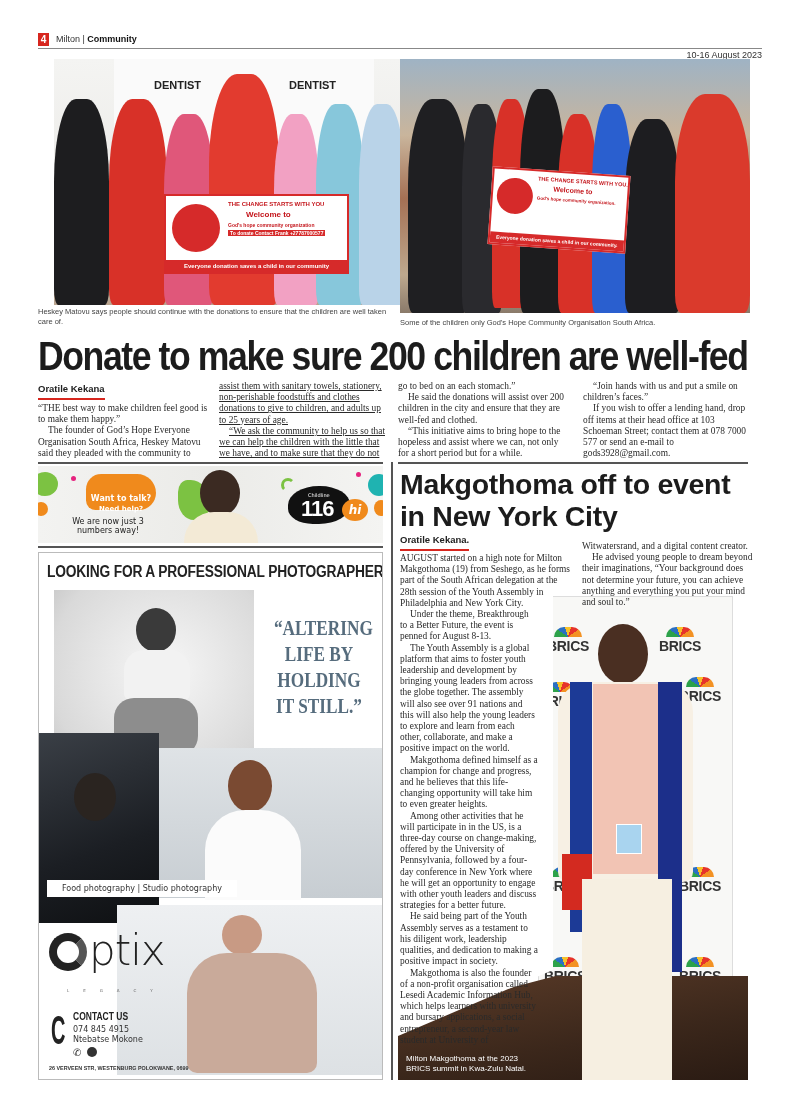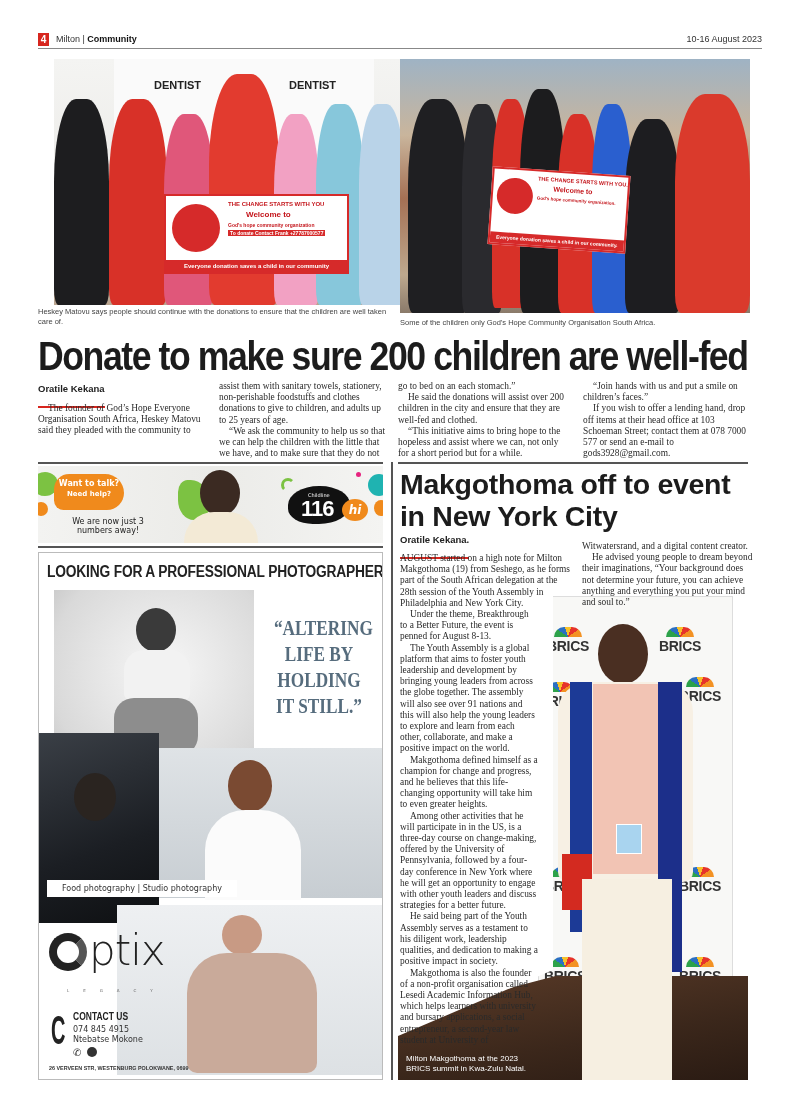--- a/index.html
+++ b/index.html
@@ -4,21 +4,21 @@
 <style>
   * { box-sizing: border-box; margin: 0; padding: 0; }
   html, body { width: 786px; height: 1113px; background: #ffffff; overflow: hidden; }
   body { position: relative; font-family: "Liberation Serif", serif; color: #222; }
 
   
   .page-header { position: absolute; left: 38px; top: 33px; width: 724px; height: 16px; border-bottom: 1px solid #888; }
   .page-num { position: absolute; left: 0; top: 0; width: 11px; height: 13px; background: #d7261e; color: #fff; font: bold 10px "Liberation Sans", sans-serif; text-align: center; line-height: 13px; }
   .section { position: absolute; left: 18px; top: 0; font: 9px "Liberation Sans", sans-serif; color: #333; line-height: 13px; }
   .section b { font-weight: bold; color: #111; }
-  .issue-date { position: absolute; right: 0; top: 0; font: 9px "Liberation Sans", sans-serif; color: #333; line-height: 13px; text-align: right; }
+  .issue-date { position: absolute; right: 0; top: 16px; font: 9px "Liberation Sans", sans-serif; color: #333; line-height: 13px; text-align: right; }
 
   
   .photo { position: absolute; overflow: hidden; }
   .caption { position: absolute; font: 7.5px/10px "Liberation Sans", sans-serif; color: #444; }
 
   .photo1 { left: 38px; top: 59px; width: 351px; height: 246px;
     background: linear-gradient(180deg,#f4f4f2 0%,#ecebe8 55%,#b9a48f 100%); margin-left: 16px; }
   .photo2 { left: 400px; top: 59px; width: 350px; height: 254px;
     background: linear-gradient(180deg,#9fb3c4 0%,#c9b59c 30%,#a57054 55%,#bda88e 85%,#8a7a6a 100%); }
 
@@ -27,35 +27,35 @@
     font: bold 6px "Liberation Sans", sans-serif; text-align: center; }
   .banner .logo { position: absolute; border-radius: 50%; background: #d62a2a; }
   .banner .head { position: absolute; color: #c4161c; font: bold 6px "Liberation Sans", sans-serif; }
 
   .kid { position: absolute; border-radius: 40% 40% 8% 8%; }
 
   
   .headline1 { position: absolute; left: 38px; top: 334px; width: 724px; font: bold 40px/44px "Liberation Sans", sans-serif;
     color: #1c1c1c; letter-spacing: -1.6px; transform: scaleX(0.89); transform-origin: left top; white-space: nowrap; }
 
-  .byline { position: absolute; font: bold 9.5px "Liberation Sans", sans-serif; color: #222; padding-bottom: 12px; border-bottom: 2px solid #d7261e; }
+  .byline { position: absolute; font: bold 9.5px "Liberation Sans", sans-serif; color: #222; padding-bottom: 4px; border-bottom: 2px solid #d7261e; }
   .col { position: absolute; font: 9.4px/11.2px "Liberation Serif", serif; color: #2a2a2a; }
   .col p { text-indent: 0; }
   .col p.ind { text-indent: 10px; }
 
   
   .hr { position: absolute; background: #555; height: 2px; }
   .vr { position: absolute; background: #555; width: 2px; }
 
   
   .childline { position: absolute; left: 38px; top: 466px; width: 345px; height: 77px; overflow: hidden;
     background: linear-gradient(90deg,#f3f3f1,#ebebe8 50%,#f4f4f2); }
   .blob { position: absolute; border-radius: 50%; }
-  .bubble { position: absolute; left: 16px; top: 8px; width: 70px; height: 36px; background: #f08a1c; border-radius: 16px 20px 18px 10px;
-    color: #fff; font: bold 8px/10px "DejaVu Sans", sans-serif; text-align: center; padding-top: 5px; }
+  .bubble { position: absolute; left: 48px; top: 8px; width: 70px; height: 36px; background: #f08a1c; border-radius: 16px 20px 18px 10px;
+    color: #fff; font: bold 8px/10px "DejaVu Sans", sans-serif; text-align: center; padding-top: 20px; }
   .bubble small { display: block; font-size: 7px; }
   .cl-text { position: absolute; left: 30px; top: 51px; width: 80px; font: 8px/9px "DejaVu Sans", sans-serif; color: #222; text-align: center; }
   .cl-kid { position: absolute; left: 140px; top: 4px; width: 85px; height: 75px; }
   .cl-logo { position: absolute; left: 250px; top: 20px; width: 62px; height: 38px; background: #111; border-radius: 50% 48% 50% 40%; }
   .cl-logo .small { position: absolute; left: 20px; top: 6px; color: #fff; font: 5px "DejaVu Sans", sans-serif; }
   .cl-logo .num { position: absolute; left: 13px; top: 12px; color: #fff; font: bold 22px/22px "Liberation Sans", sans-serif; letter-spacing: -1px; }
   .cl-hi { position: absolute; left: 304px; top: 33px; width: 26px; height: 22px; background: #f08a1c; border-radius: 50%; color: #fff;
     font: italic bold 12px/22px "DejaVu Sans", sans-serif; text-align: center; }
 
   
@@ -142,23 +142,24 @@
     <div class="strip" style="height:11px;line-height:11px;font-size:5px;">Everyone donation saves a child in our community.</div>
   </div>
 </div>
 <div class="caption" style="left:400px;top:318px;width:360px;">Some of the children only God's Hope Community Organisation South Africa.</div>
 
 <h1 class="headline1">Donate to make sure 200 children are well-fed</h1>
 
 <div class="byline" style="left:38px;top:383px;">Oratile Kekana</div>
 
 <div class="col" style="left:38px;top:403px;width:170px;">
+  <p>“THE best way to make children feel good is to make them happy.”</p>
   <p class="ind">The founder of God’s Hope Everyone Organisation South Africa, Heskey Matovu said they pleaded with the community to</p>
 </div>
-<div class="col" style="left:219px;top:381px;width:170px;">
+<div class="col" style="left:219px;top:381px;width:170px;text-decoration:underline;">
   <p>assist them with sanitary towels, stationery, non-perishable foodstuffs and clothes donations to give to children, and adults up to 25 years of age.</p>
   <p class="ind">“We ask the community to help us so that we can help the children with the little that we have, and to make sure that they do not</p>
 </div>
 <div class="col" style="left:398px;top:381px;width:172px;">
   <p>go to bed on an each stomach.”</p>
   <p class="ind">He said the donations will assist over 200 children in the city and ensure that they are well-fed and clothed.</p>
   <p class="ind">“This initiative aims to bring hope to the hopeless and assist where we can, not only for a short period but for a while.</p>
 </div>
 <div class="col" style="left:583px;top:381px;width:172px;">
   <p class="ind">“Join hands with us and put a smile on children’s faces.”</p>

